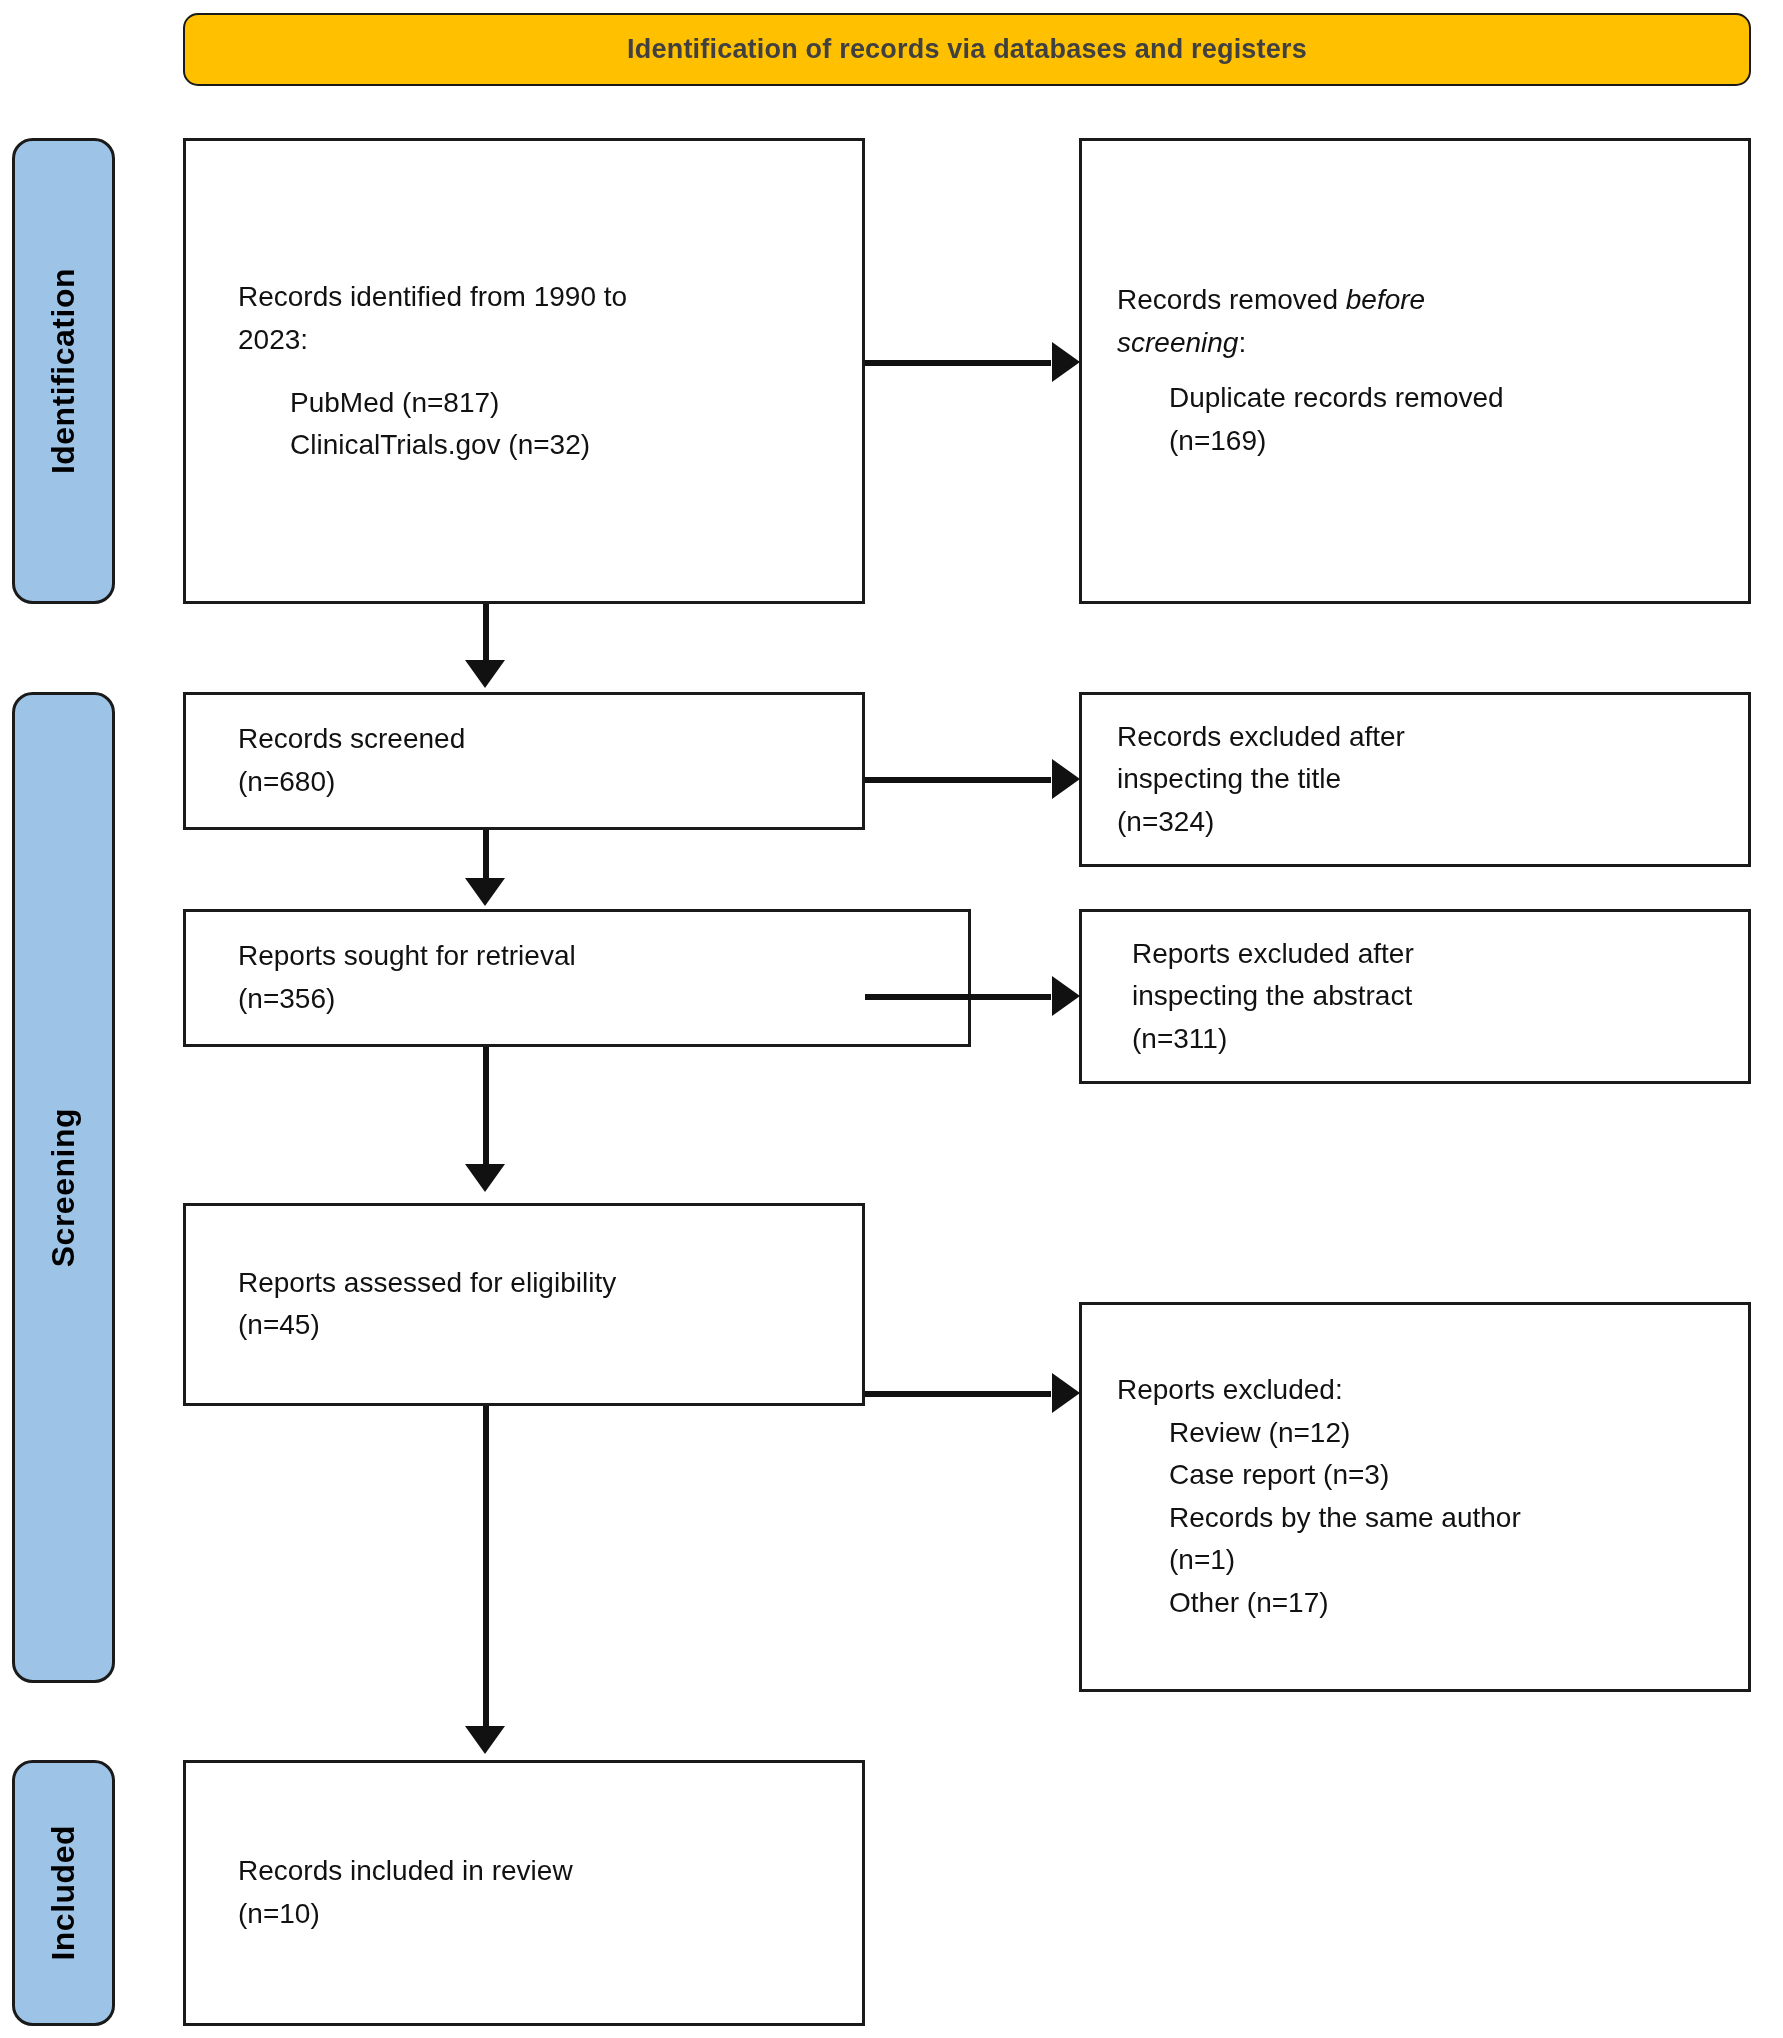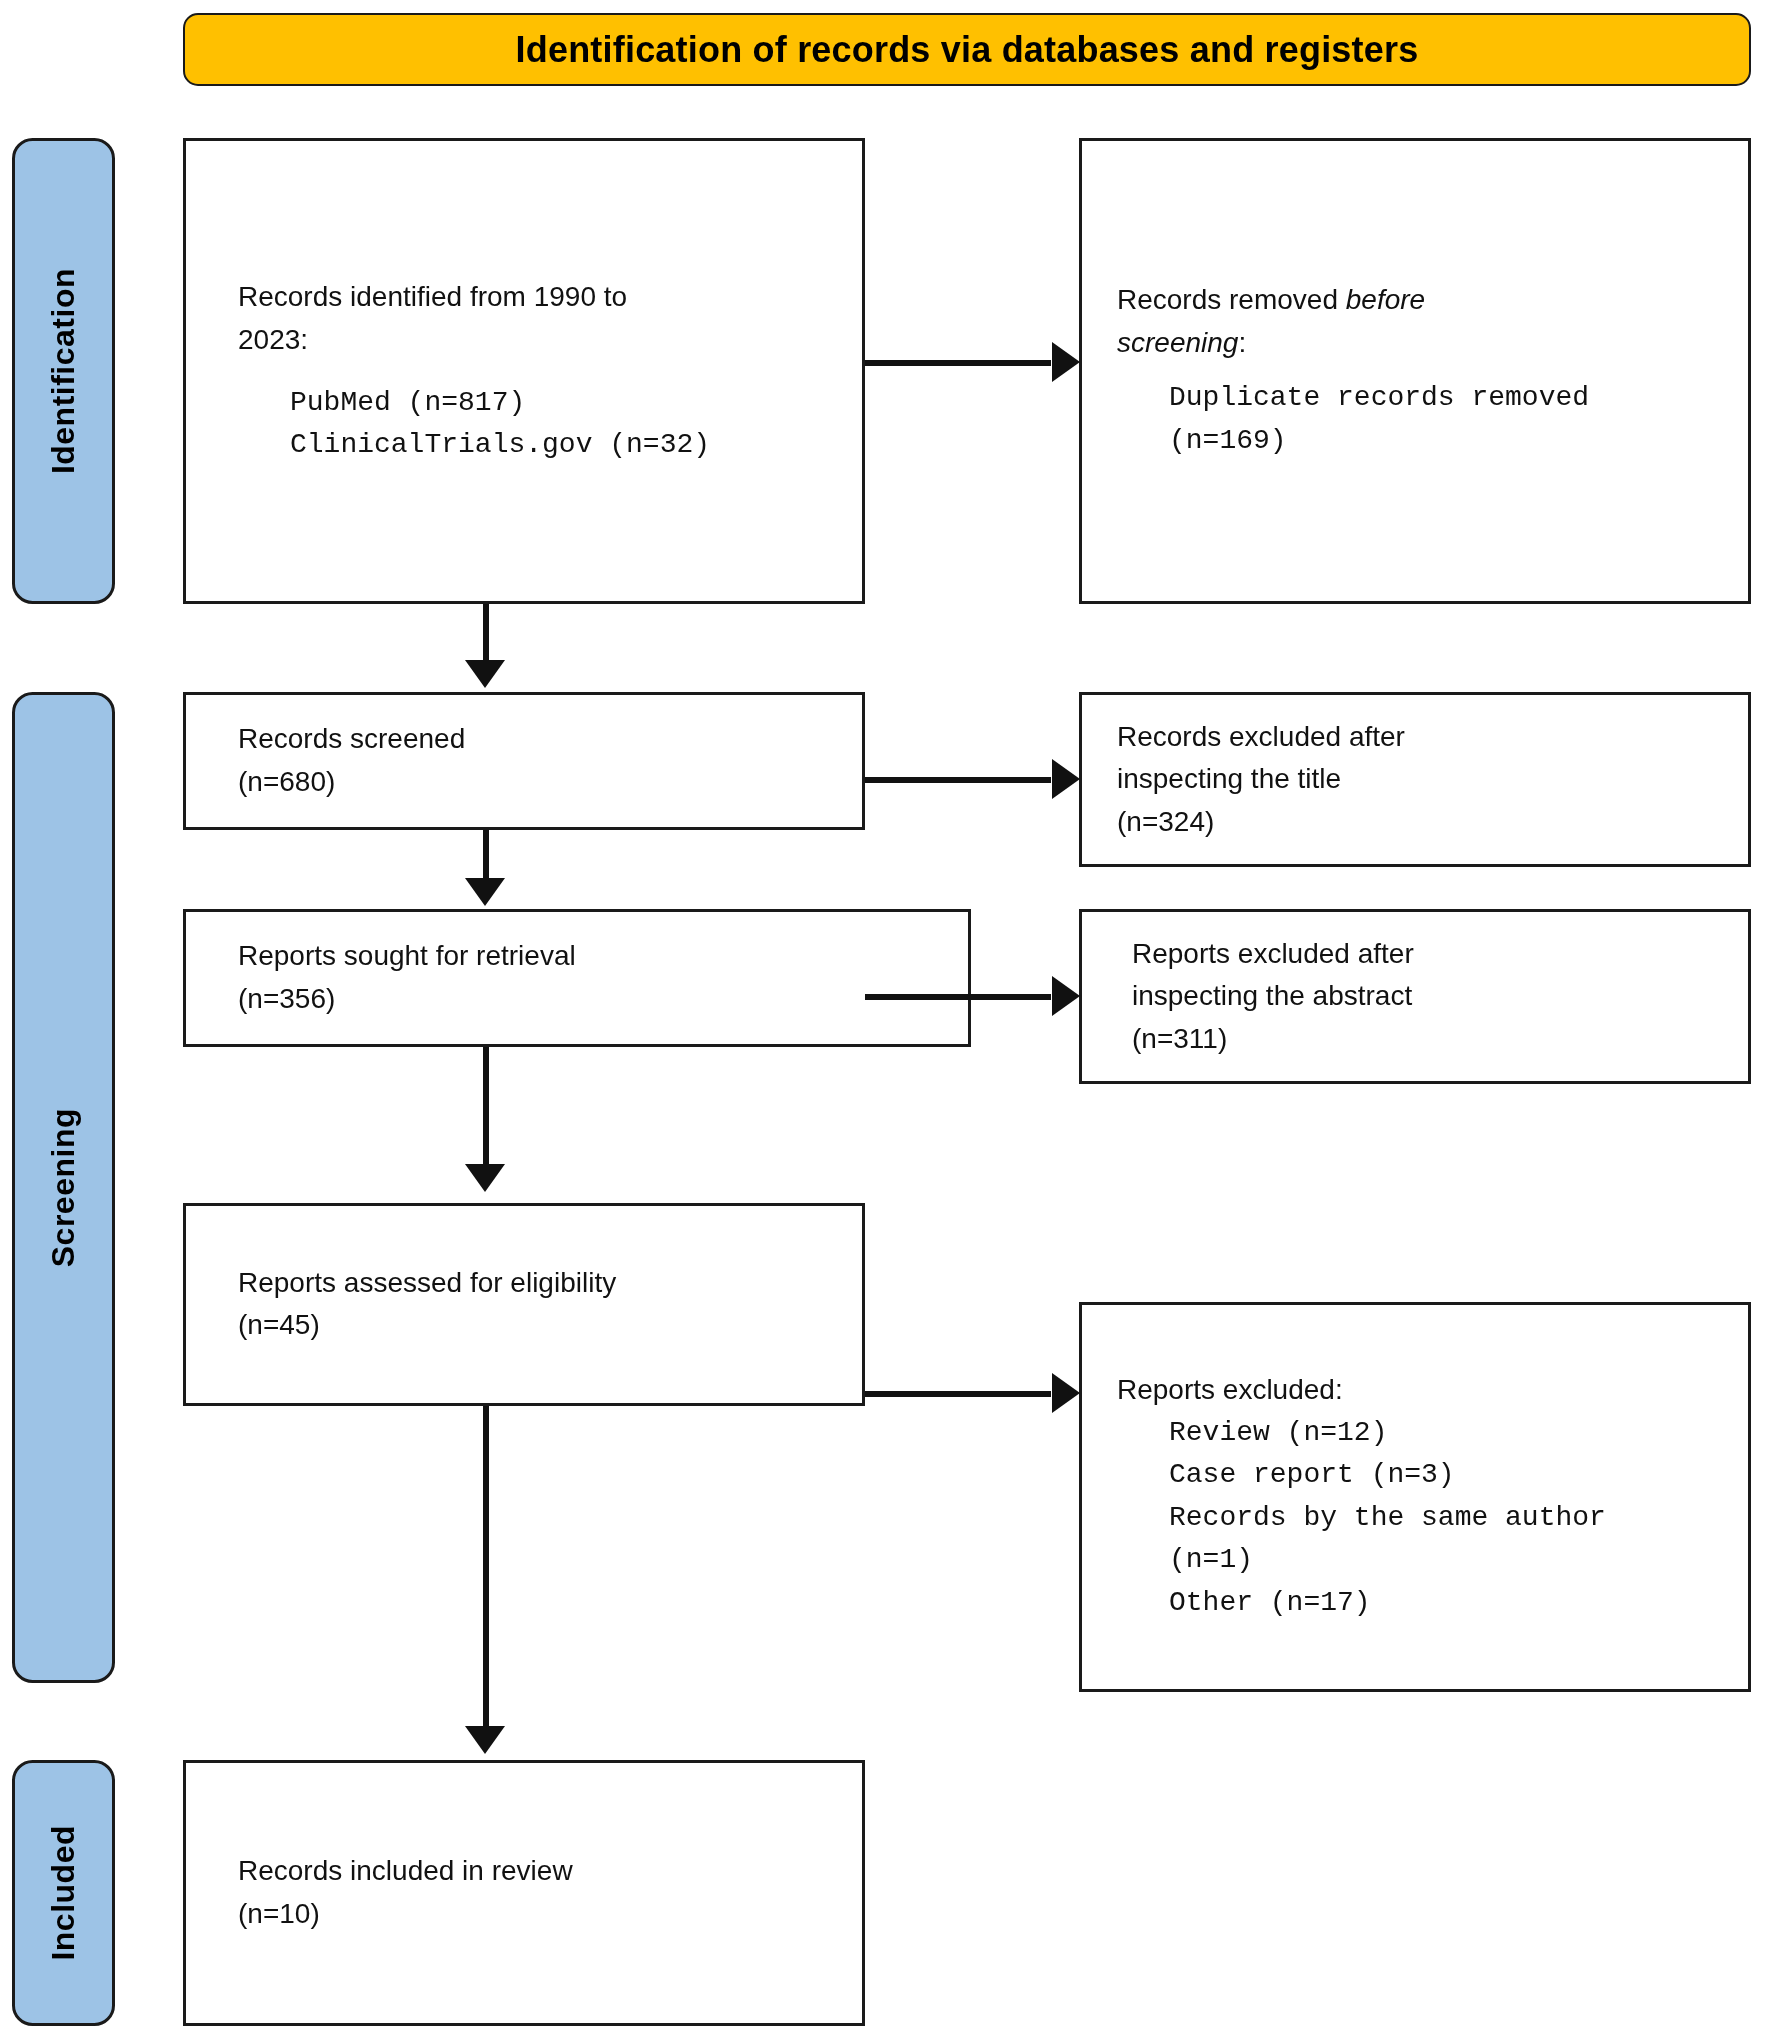--- a/index.html
+++ b/index.html
@@ -27,23 +27,23 @@
     height: 73px;
     background: #FFC000;
     border: 2.8px solid #1a1a1a;
     border-radius: 15px;
     box-sizing: border-box;
     display: flex;
     align-items: center;
     justify-content: center;
   }
   .banner-text {
-    font-size: 36px;
+    font-size: 27px;
     font-weight: bold;
-    color: #000000;
+    color: #404040;
     letter-spacing: 0.2px;
     white-space: nowrap;
   }
 
   
   .stage {
     position: absolute;
     left: 12px;
     width: 103px;
     background: #9DC3E6;
@@ -78,21 +78,21 @@
     right: 17px;
     font-size: 28px;
     line-height: 1.52;
     color: #111111;
   }
   .box-inner.mid {
     top: 50%;
     transform: translateY(-50%);
   }
   .ln { display: block; white-space: pre-wrap; }
-  .ind { padding-left: 52px; font-family: Liberation Mono, monospace; }
+  .ind { padding-left: 52px; }
   .ital { font-style: italic; }
 
   
   .v-line {
     position: absolute;
     width: 5.6px;
     background: #111111;
   }
   .v-head {
     position: absolute;

